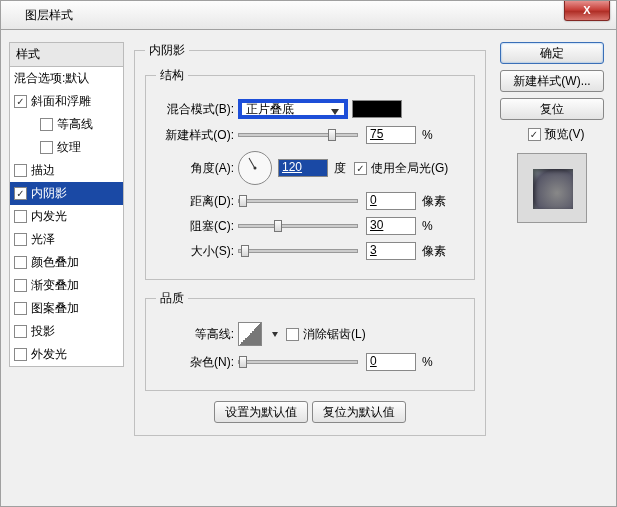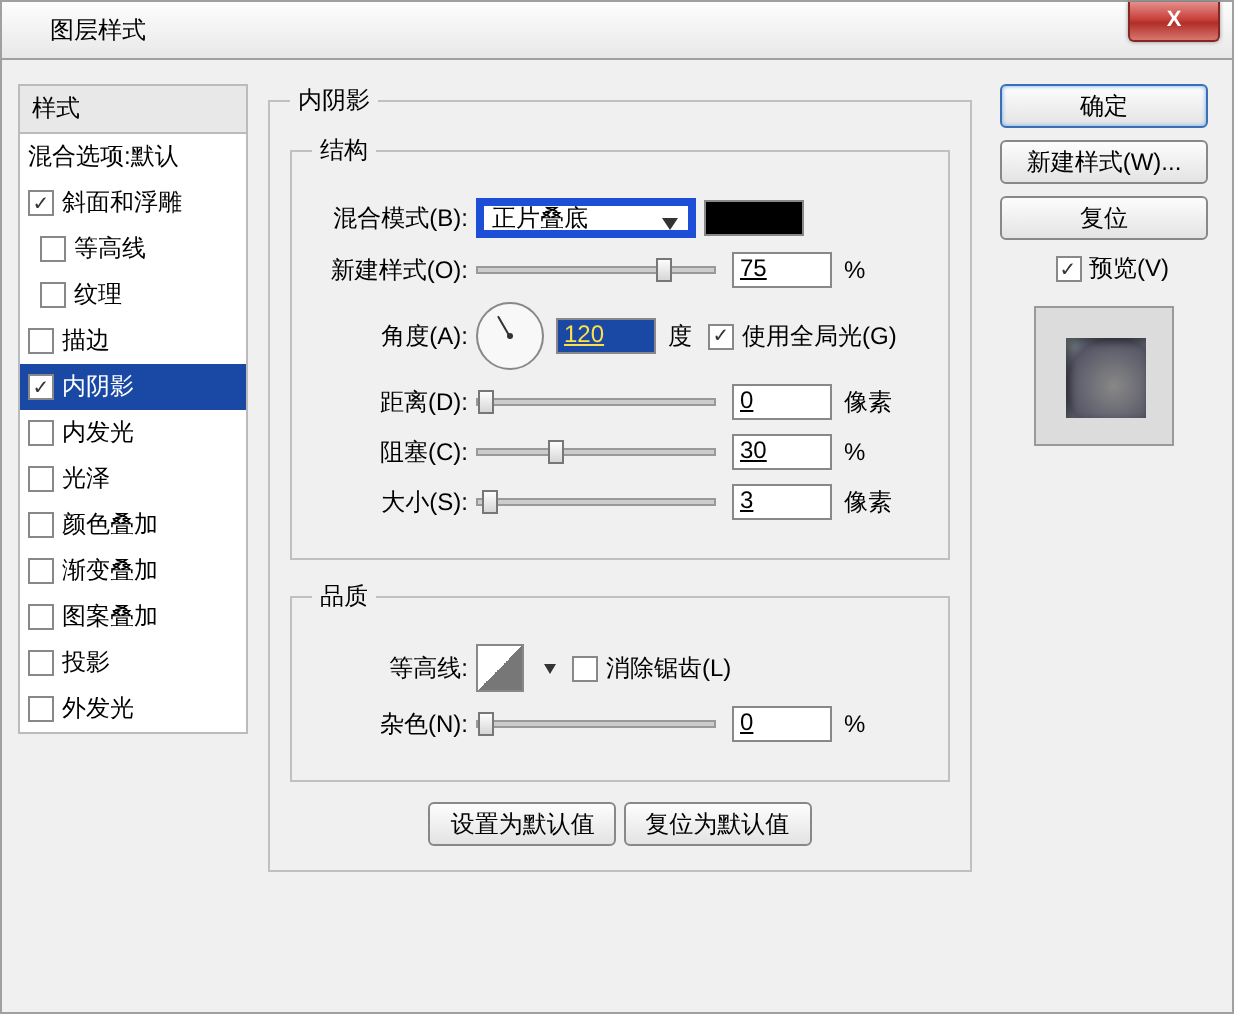--- a/index.html
+++ b/index.html
@@ -5,35 +5,35 @@
   * { box-sizing: border-box; font-family: "Microsoft YaHei", SimSun, Tahoma, sans-serif; font-size: 12px; }
   body { margin: 0; background: #f0f0f0; width: 617px; height: 507px; overflow: hidden; }
   .titlebar { height: 30px; background: linear-gradient(#fdfdfd, #e8e8e8); border: 1px solid #a0a0a0; display: flex; align-items: center; padding-left: 24px; position: relative; }
   .close-btn { position: absolute; right: 6px; top: 0; width: 46px; height: 20px; background: linear-gradient(#e58f8c, #c8413b 45%, #b02f27 55%, #d9756e); border: 1px solid #832824; border-top: none; border-radius: 0 0 3px 3px; color: #fff; text-align: center; font-weight: bold; line-height: 18px; font-size: 11px; box-shadow: 0 0 2px rgba(0,0,0,0.4); }
   .dialog-body { position: absolute; top: 30px; left: 0; right: 0; bottom: 0; background: #f0f0f0; border: 1px solid #a0a0a0; border-top: none; padding: 8px; }
   .sidebar { position: absolute; left: 8px; top: 12px; width: 115px; }
   .style-header { background: #e8e8e8; border: 1px solid #bbb; padding: 3px 6px; }
   .style-list { border: 1px solid #bbb; border-top: none; background: #fff; }
   .style-item { padding: 3px 6px 3px 4px; display: flex; align-items: center; gap: 4px; white-space: nowrap; overflow: hidden; }
   .style-item.selected { background: #1a49a5; color: #fff; }
-  .style-item.indent { padding-left: 10px; }
+  .style-item.indent { padding-left: 30px; }
   .cb { width: 13px; height: 13px; border: 1px solid #888; background: #fff; display: inline-flex; align-items: center; justify-content: center; font-size: 10px; color: #333; flex: none; }
   .cb.checked::before { content: "✓"; }
   .main { position: absolute; left: 133px; top: 12px; width: 352px; bottom: 8px; }
   fieldset { border: 1px solid #c0c0c0; margin: 0 0 10px 0; padding: 8px 10px 12px 10px; }
   legend { padding: 0 4px; }
   .row { display: flex; align-items: center; margin: 7px 0; }
   .lbl { width: 82px; text-align: right; padding-right: 4px; }
   .combo { width: 110px; height: 20px; border: 4px solid #1d4ed8; background: #fff; display: flex; align-items: center; padding: 0 4px; position: relative; }
   .combo .arrow { position: absolute; right: 2px; top: 2px; width: 14px; height: 14px; display:flex;align-items:center;justify-content:center; }
   .swatch { width: 50px; height: 18px; background: #000; border: 1px solid #888; margin-left: 4px; }
   .slider { flex: 1; max-width: 120px; height: 4px; background: #ccc; border: 1px solid #999; position: relative; margin-right: 8px; }
   .slider .thumb { position: absolute; top: -5px; width: 8px; height: 12px; background: linear-gradient(#fdfdfd,#d6d6d6); border: 1px solid #777; }
   .numbox { width: 50px; height: 18px; border: 1px solid #888; background: #fff; padding: 0 3px; text-decoration: underline; }
-  .numbox.sel { background: #1a49a5; color: #fde047; }
+  .numbox.sel { background: #1a49a5; color: #ffffff; }
   .unit { margin-left: 6px; }
   .angle-dial { width: 34px; height: 34px; border: 1px solid #888; border-radius: 50%; background: #f8f8f8; position: relative; margin-right: 6px; }
   .angle-dial .tick { position:absolute; left:50%; top:50%; width:12px; height:1px; background:#333; transform-origin:left center; transform:rotate(-120deg); }
   .angle-dial .dot { position:absolute; left:50%; top:50%; width:3px;height:3px;background:#333;border-radius:50%;transform:translate(-50%,-50%);}
   .inline-cb { display: inline-flex; align-items: center; gap: 4px; margin-left: 8px; }
   .contour-sw { width: 24px; height: 24px; border: 1px solid #888; background: linear-gradient(135deg,#fff 50%,#777 50%); margin-right:8px; }
   .btn { height: 22px; border: 1px solid #888; border-radius: 3px; background: linear-gradient(#fdfdfd,#e3e3e3); padding: 0 10px; display:inline-flex; align-items:center; justify-content:center; }
   .btn-row { text-align:center; margin-top:4px;}
   .right-col { position: absolute; right: 12px; top: 12px; width: 104px; display:flex; flex-direction:column; align-items:center; gap:6px;}
   .right-col .btn { width: 100%; }

